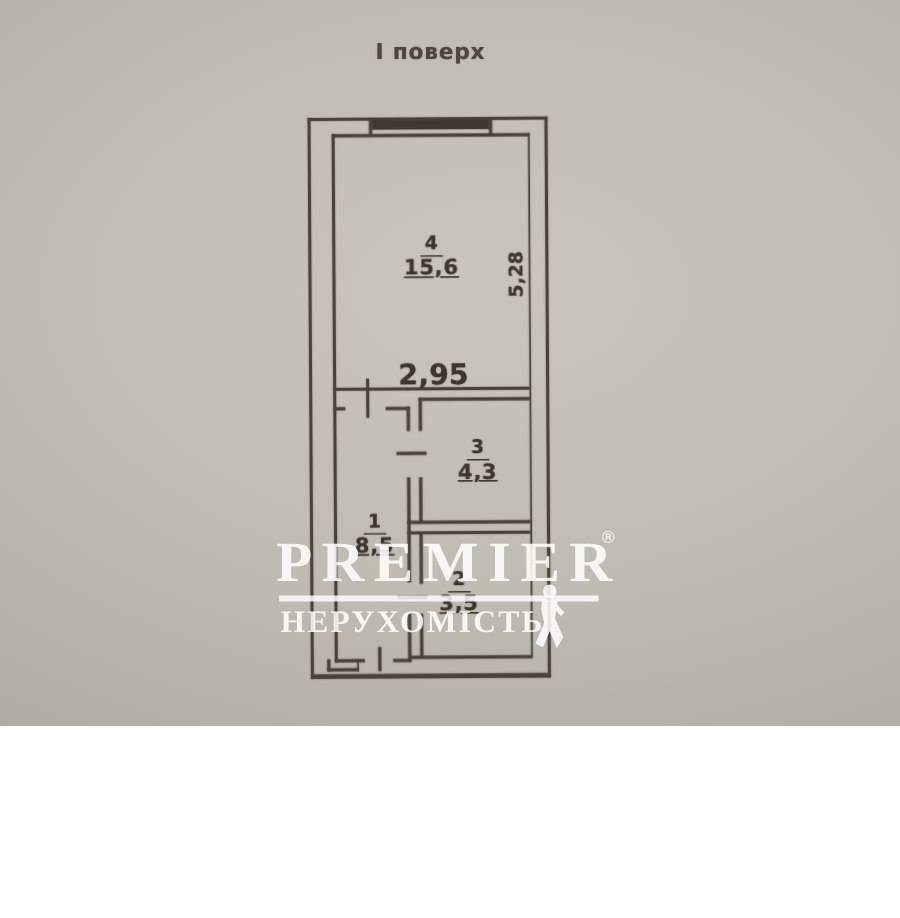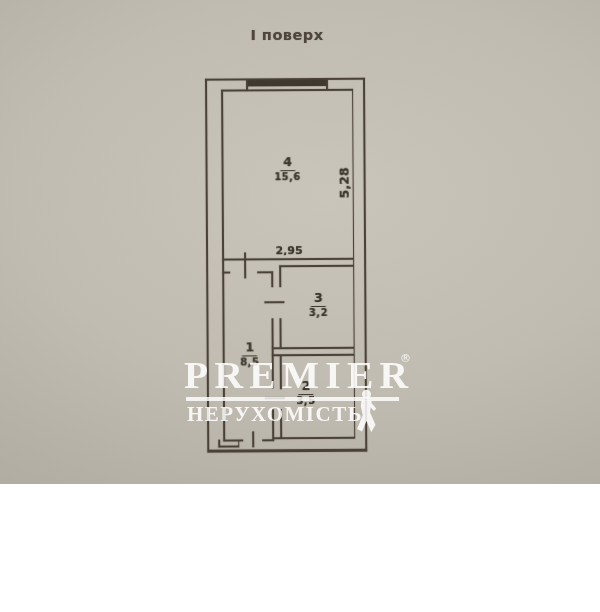--- a/index.html
+++ b/index.html
@@ -9,22 +9,22 @@
   .title{position:absolute;left:287px;top:27px;transform:translateX(-50%);
     font-size:14.5px;font-weight:600;color:#4e463c;letter-spacing:.5px;white-space:nowrap;
     text-shadow:0 0 1px rgba(78,70,60,.55);}
   .plan{position:absolute;inset:0;transform:rotate(-0.35deg);filter:blur(0.3px);}
   .ln{position:absolute;background:#4a4238;box-shadow:0 0 1px rgba(74,66,56,.85);}
   .window-band{position:absolute;background:#3e382f;box-shadow:0 0 1px rgba(62,56,47,.9);}
   .room-label{position:absolute;transform:translateX(-50%);text-align:center;color:#3c362e;
     font-weight:700;line-height:1.15;white-space:nowrap;z-index:5;
     text-shadow:0 0 .8px rgba(60,54,46,.8);}
   .room-number{display:inline-block;border-bottom:1.6px solid #3c362e;padding:0 3px 1px;font-size:12.5px;}
-  .room-area{display:block;font-size:10px;letter-spacing:.5px;}
-  .dim{position:absolute;color:#3c362e;font-weight:700;font-size:11px;white-space:nowrap;
+  .room-area{display:block;font-size:14px;letter-spacing:.5px;text-decoration:underline;}
+  .dim{position:absolute;color:#3c362e;font-weight:700;font-size:19px;white-space:nowrap;
     transform:translate(-50%,-50%);text-shadow:0 0 .8px rgba(60,54,46,.8);}
   .dim.rot{transform:translate(-50%,-50%) rotate(-90deg);font-size:12.5px;}
   .watermark{position:absolute;inset:0;z-index:4;filter:blur(0.2px);text-align:right;}
   .premier{position:absolute;left:184px;top:356px;font-family:"Liberation Serif",serif;
     font-weight:bold;font-size:38px;line-height:1;letter-spacing:6px;color:rgba(255,255,255,.87);
     transform:scaleX(1.04);transform-origin:left top;white-space:nowrap;}
   .regmark{position:absolute;left:400px;top:352px;font-size:11px;color:rgba(255,255,255,.85);}
   .wm-bar{position:absolute;left:186px;top:397px;width:213px;height:4px;background:rgba(255,255,255,.82);}
   .wm-sub{position:absolute;left:187px;top:404px;font-family:"Liberation Serif",serif;font-weight:bold;
     font-size:21px;line-height:1;letter-spacing:1.5px;color:rgba(255,255,255,.87);white-space:nowrap;}
@@ -65,21 +65,21 @@
       <div class="ln" style="left: 271px; top: 354px; width: 82px; height: 1.7px;"></div>
       <div class="ln" style="left: 222px; top: 439px; width: 20px; height: 1.7px;"></div>
       <div class="ln" style="left: 261px; top: 439px; width: 12px; height: 1.7px;"></div>
       <div class="ln" style="left: 251px; top: 431px; width: 1.7px; height: 16px;"></div>
       <div class="ln" style="left: 217px; top: 439px; width: 1.7px; height: 8px;"></div>
       <div class="ln" style="left: 217px; top: 445px; width: 21px; height: 1.7px;"></div>
       <div class="ln" style="left: 236.5px; top: 439px; width: 1.7px; height: 8px;"></div>
       <div class="ln" style="left: 272px; top: 437px; width: 81px; height: 1.7px;"></div>
       <div class="window-band" style="left: 249px; top: 80px; width: 78px; height: 6px;"></div>
       <div class="room-label" style="left: 288px; top: 152px;"><span class="room-number">4</span><span class="room-area">15,6</span></div>
-      <div class="room-label" style="left: 318px; top: 288px;"><span class="room-number">3</span><span class="room-area">3,2</span></div>
+      <div class="room-label" style="left: 318px; top: 288px;"><span class="room-number">3</span><span class="room-area">4,3</span></div>
       <div class="room-label" style="left: 249px; top: 337px;"><span class="room-number">1</span><span class="room-area">8,5</span></div>
       <div class="room-label" style="left: 305px; top: 376px;"><span class="room-number">2</span><span class="room-area">3,5</span></div>
       <div class="dim" style="left: 289px; top: 250px;">2,95</div>
       <div class="dim rot" style="left: 344px; top: 183px;">5,28</div>
     </div>
 
   <div class="watermark">
     <div class="premier">PREMIER</div>
     <div class="regmark">®</div>
     <div class="wm-bar"></div>

